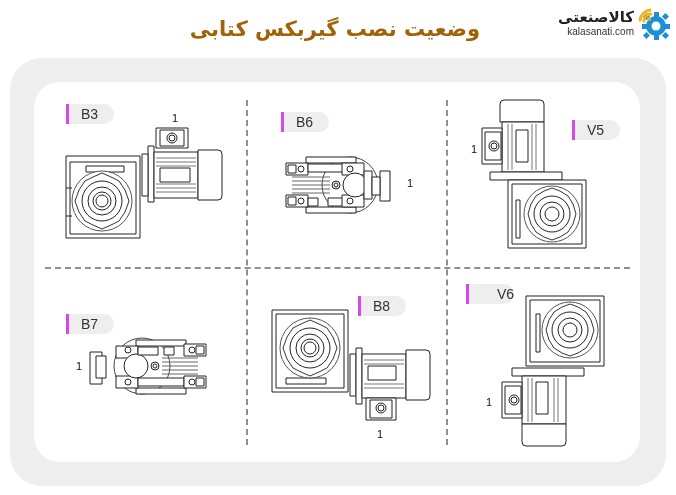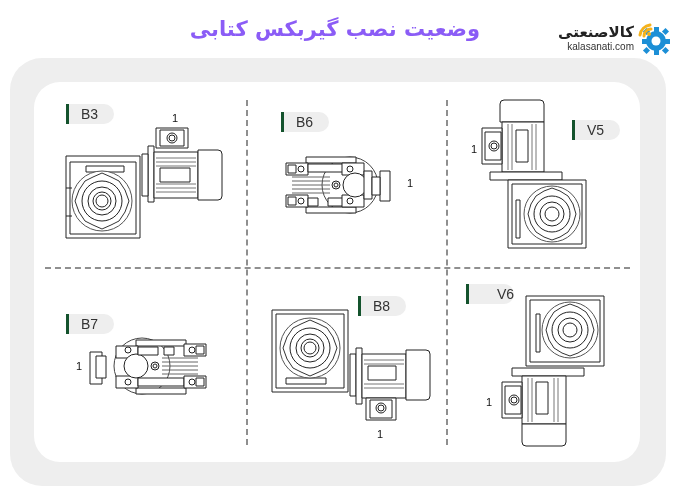--- a/index.html
+++ b/index.html
@@ -1,33 +1,33 @@
 <!DOCTYPE html>
 <html><head>
   <meta charset="utf-8">
   <style>
     * { box-sizing: border-box; margin: 0; padding: 0; }
     html, body { width: 676px; height: 495px; background: #ffffff; overflow: hidden; }
     body { position: relative; font-family: "DejaVu Sans", sans-serif; }
 
-    .logo { position: absolute; left: 547px; top: 19px; width: 125px; height: 40px; }
+    .logo { position: absolute; left: 547px; top: 4px; width: 125px; height: 40px; }
     .logo .brand-fa { position: absolute; right: 38px; top: 4px; font-size: 15px; font-weight: bold; color: #222; direction: rtl; white-space: nowrap; }
     .logo .brand-en { position: absolute; right: 38px; top: 22px; font-size: 10px; color: #333; white-space: nowrap; font-family: "Liberation Sans", sans-serif; }
     .logo svg { position: absolute; right: 0; top: 2px; }
 
-    .page-title { position: absolute; left: 200px; top: 17px; width: 280px; text-align: center; font-size: 21px; font-weight: bold; color: #8b5cf6; direction: rtl; white-space: nowrap; }
+    .page-title { position: absolute; left: 200px; top: 17px; width: 280px; text-align: center; font-size: 21px; font-weight: bold; color: #a16207; direction: rtl; white-space: nowrap; }
 
     .outer-frame { position: absolute; left: 10px; top: 58px; width: 656px; height: 428px; background: #eeeeee; border-radius: 32px; }
     .inner-frame { position: absolute; left: 34px; top: 82px; width: 606px; height: 380px; background: #ffffff; border-radius: 26px; }
 
     .dash-v { position: absolute; width: 0; border-left: 2px dashed #8f8f8f; }
     .dash-h { position: absolute; height: 0; border-top: 2px dashed #8f8f8f; }
 
     .cell { position: absolute; }
-    .tag { position: absolute; height: 20px; width: 48px; background: #eeeeee; border-radius: 0 10px 10px 0; border-left: 3px solid #14532d; font-family: "Liberation Sans", sans-serif; font-size: 14px; color: #333; line-height: 20px; padding-left: 12px; }
+    .tag { position: absolute; height: 20px; width: 48px; background: #eeeeee; border-radius: 0 10px 10px 0; border-left: 3px solid #d946ef; font-family: "Liberation Sans", sans-serif; font-size: 14px; color: #333; line-height: 20px; padding-left: 12px; }
     .num { position: absolute; font-family: "Liberation Sans", sans-serif; font-size: 11px; color: #111; }
     svg.drw { position: absolute; overflow: visible; }
     svg.drw * { vector-effect: non-scaling-stroke; }
   </style>
 </head>
 <body>
 
 <div class="logo">
   <span class="brand-fa">کالاصنعتی</span>
   <span class="brand-en">kalasanati.com</span>

